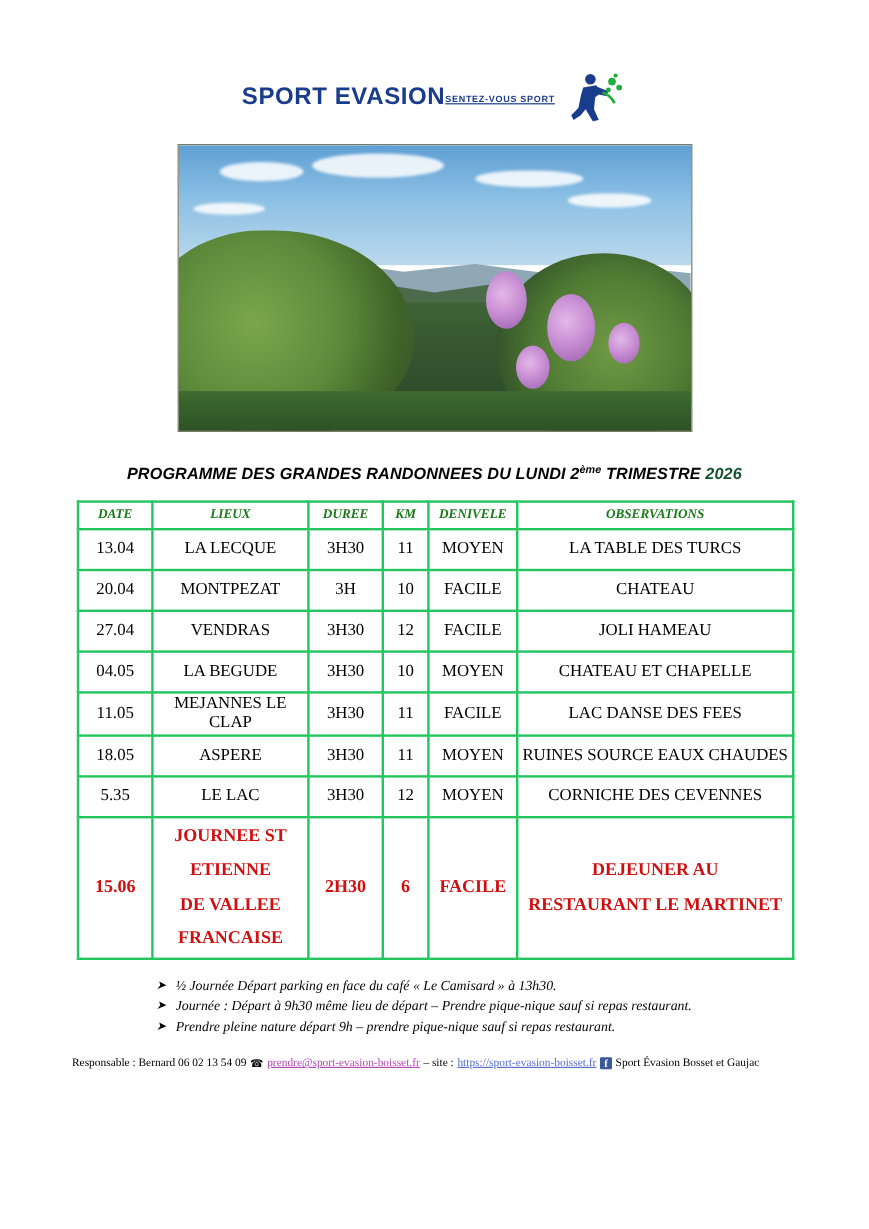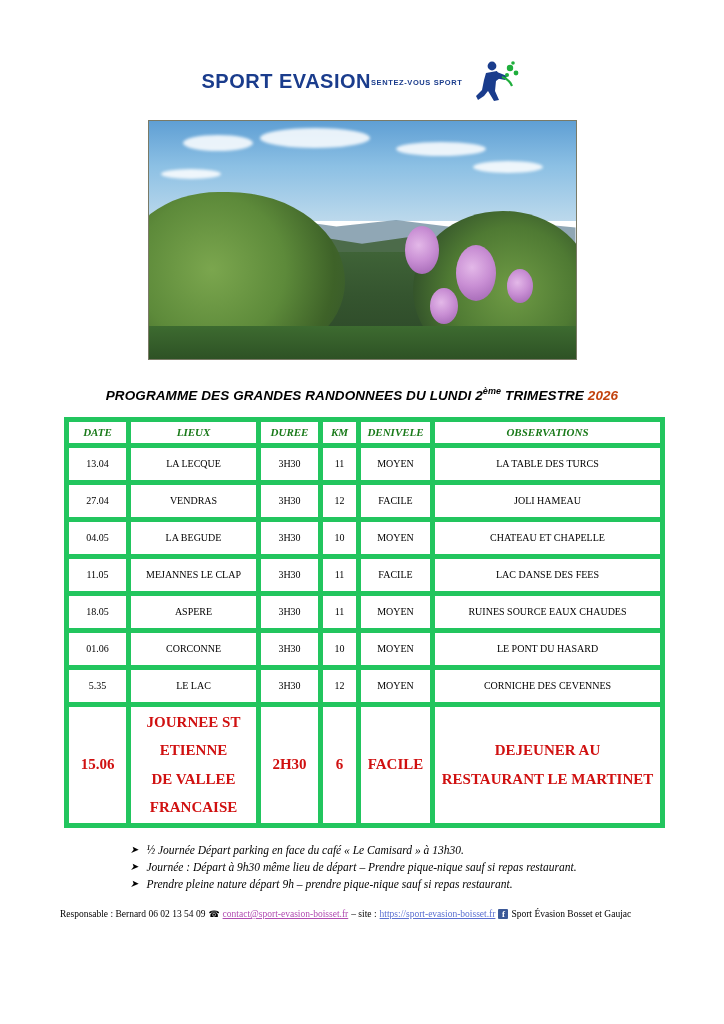--- a/index.html
+++ b/index.html
@@ -49,20 +49,21 @@
     letter-spacing: 0.5px;
     color: #1a3c8c;
   }
   .logo-sub {
     font-family: "Liberation Sans", sans-serif;
     font-weight: bold;
     font-size: 7.5px;
     letter-spacing: 0.6px;
     color: #1a3c8c;
     margin-top: 3px;
+    text-decoration: underline;
   }
   .logo-mark {
     width: 56px;
     height: 46px;
     position: relative;
   }
 
   
   .photo-wrap {
     margin-top: 16px;
@@ -131,49 +132,49 @@
     font-weight: bold;
     font-size: 13.5px;
     color: #000;
     letter-spacing: 0.1px;
   }
   .doc-title .sup {
     font-size: 9px;
     vertical-align: super;
   }
   .doc-title .year {
-    color: #c2410c;
+    color: #14532d;
   }
 
   
   .table-wrap {
     margin: 14px auto 0 auto;
     width: 596px;
   }
   table.prog {
     width: 100%;
     border-collapse: collapse;
     table-layout: fixed;
   }
   table.prog th, table.prog td {
-    border: 5px solid #22c55e;
+    border: 2px solid #22c55e;
     text-align: center;
     vertical-align: middle;
     font-family: "Liberation Serif", serif;
   }
   table.prog th {
     font-style: italic;
     font-weight: bold;
     font-size: 11px;
     color: #1a7a1a;
     height: 19px;
     padding: 1px 2px;
   }
   table.prog td {
-    font-size: 10px;
+    font-size: 14px;
     height: 30px;
     padding: 1px 3px;
   }
   .col-date   { width: 62px; }
   .col-lieux  { width: 130px; }
   .col-duree  { width: 62px; }
   .col-km     { width: 38px; }
   .col-deniv  { width: 74px; }
   .col-obs    { width: 230px; }
 
@@ -313,20 +314,28 @@
       <tbody>
         <tr>
           <td>13.04</td>
           <td>LA LECQUE</td>
           <td>3H30</td>
           <td>11</td>
           <td>MOYEN</td>
           <td>LA TABLE DES TURCS</td>
         </tr>
         <tr>
+          <td>20.04</td>
+          <td>MONTPEZAT</td>
+          <td>3H</td>
+          <td>10</td>
+          <td>FACILE</td>
+          <td>CHATEAU</td>
+        </tr>
+        <tr>
           <td>27.04</td>
           <td>VENDRAS</td>
           <td>3H30</td>
           <td>12</td>
           <td>FACILE</td>
           <td>JOLI HAMEAU</td>
         </tr>
         <tr>
           <td>04.05</td>
           <td>LA BEGUDE</td>
@@ -343,28 +352,20 @@
           <td>FACILE</td>
           <td>LAC DANSE DES FEES</td>
         </tr>
         <tr>
           <td>18.05</td>
           <td>ASPERE</td>
           <td>3H30</td>
           <td>11</td>
           <td>MOYEN</td>
           <td>RUINES SOURCE EAUX CHAUDES</td>
-        </tr>
-        <tr>
-          <td>01.06</td>
-          <td>CORCONNE</td>
-          <td>3H30</td>
-          <td>10</td>
-          <td>MOYEN</td>
-          <td>LE PONT DU HASARD</td>
         </tr>
         <tr>
           <td>5.35</td>
           <td>LE LAC</td>
           <td>3H30</td>
           <td>12</td>
           <td>MOYEN</td>
           <td>CORNICHE DES CEVENNES</td>
         </tr>
         <tr class="highlight">
@@ -396,20 +397,20 @@
     </div>
     <div class="note-line">
       <span class="bullet">➤</span>
       <span>Prendre pleine nature départ 9h – prendre pique-nique sauf si repas restaurant.</span>
     </div>
   </div>
 
   <div class="footer">
     <span>Responsable : Bernard 06 02 13 54 09</span>
     <span class="phone-glyph">☎</span>
-    <span class="lnk">contact@sport-evasion-boisset.fr</span>
+    <span class="lnk">prendre@sport-evasion-boisset.fr</span>
     <span>– site : </span>
     <span class="lnk2">https://sport-evasion-boisset.fr</span>
     <span class="fb-icon">f</span>
     <span>Sport Évasion Bosset et Gaujac</span>
   </div>
 
 </div>
 
 </body></html>

